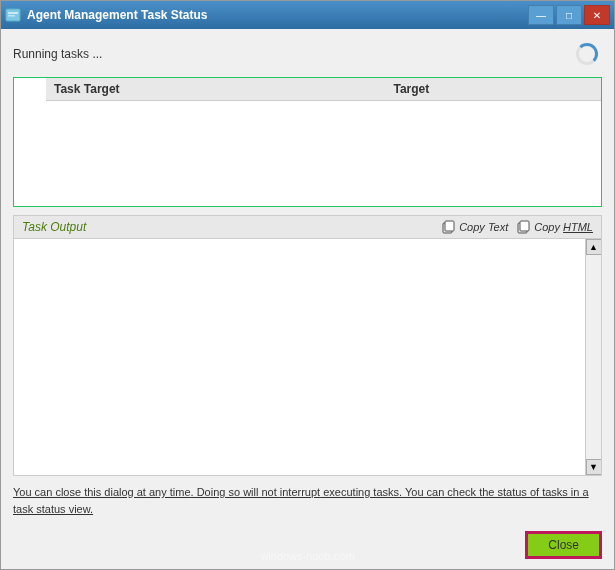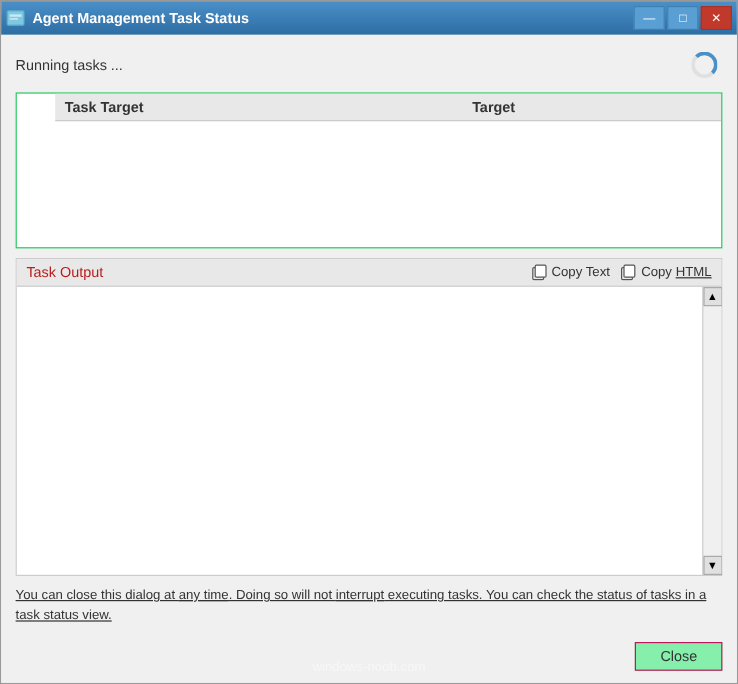--- a/index.html
+++ b/index.html
@@ -158,37 +158,39 @@
       background: #e8e8e8;
       border-bottom: 1px solid #ccc;
       display: flex;
       align-items: center;
       justify-content: space-between;
       padding: 4px 8px;
       flex-shrink: 0;
     }
     .task-output-label {
       font-size: 12px;
-      color: #b91c1c;
+      color: #4d7c0f;
+      font-style: italic;
     }
     .copy-buttons {
       display: flex;
       gap: 8px;
       align-items: center;
     }
     .copy-btn {
       display: flex;
       align-items: center;
       gap: 4px;
       font-size: 11px;
       color: #333;
       cursor: pointer;
       background: none;
       border: none;
       padding: 0;
+      font-style: italic;
     }
     .copy-icon {
       width: 14px;
       height: 14px;
       display: inline-block;
     }
     .task-output-body {
       flex: 1;
       overflow-y: auto;
       position: relative;
@@ -232,22 +234,22 @@
       text-decoration: underline;
     }
     .footer-buttons {
       display: flex;
       justify-content: flex-end;
       padding-top: 6px;
       flex-shrink: 0;
     }
     .close-dialog-btn {
       padding: 4px 20px;
-      background: #86efac;
-      border: 1px solid #be185d;
+      background: #84cc16;
+      border: 3px solid #be185d;
       font-size: 12px;
       cursor: pointer;
       color: #333;
     }
     .watermark {
       position: absolute;
       bottom: 8px;
       left: 50%;
       transform: translateX(-50%);
       color: rgba(255,255,255,0.5);

